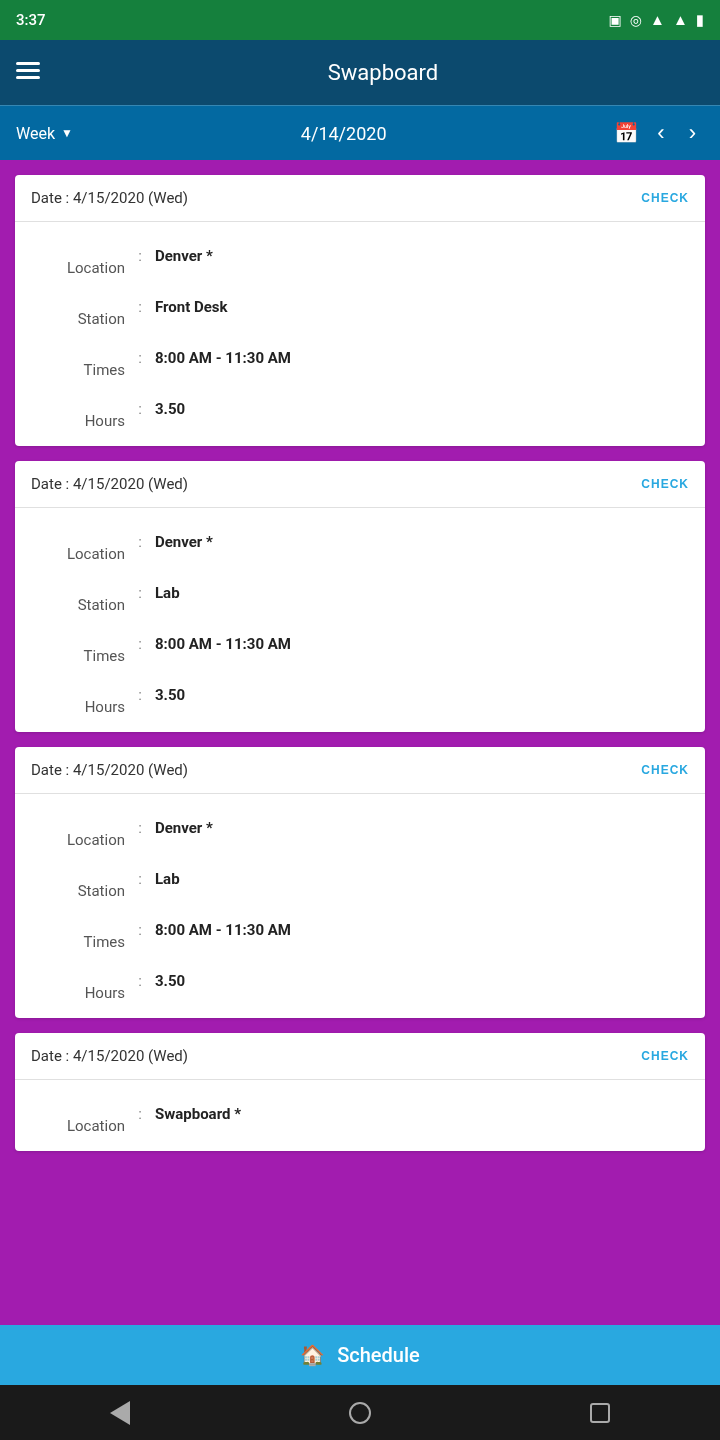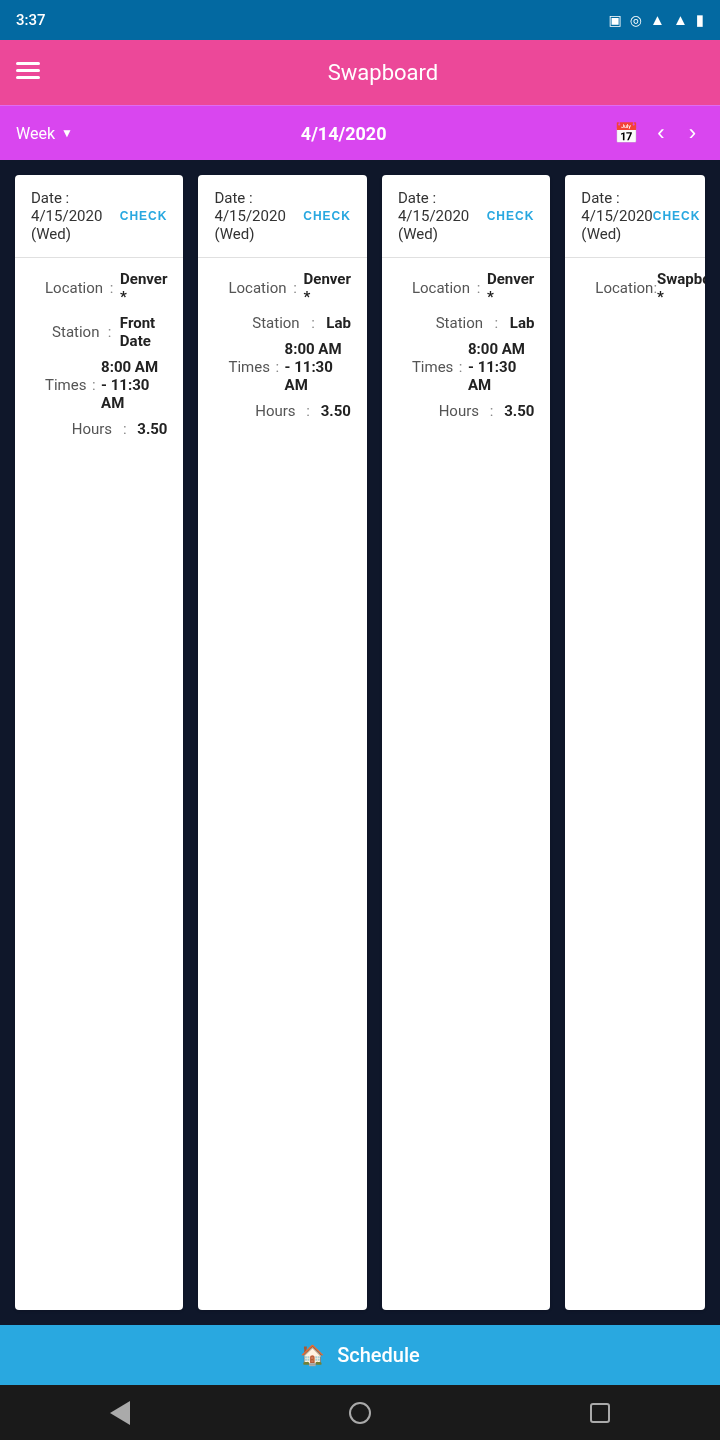--- a/index.html
+++ b/index.html
@@ -8,39 +8,39 @@
       width: 720px;
       min-height: 1440px;
       background: #f0f0f0;
       font-family: 'Roboto', Arial, sans-serif;
       display: flex;
       flex-direction: column;
     }
 
     
     .status-bar {
-      background: #0369a1;
+      background: #15803d;
       color: #fff;
       height: 40px;
       display: flex;
       align-items: center;
       justify-content: space-between;
       padding: 8px 16px;
       font-size: 15px;
       font-weight: 500;
     }
     .status-bar-right {
       display: flex;
       align-items: center;
       gap: 8px;
     }
 
     
     .header {
-      background: #ec4899;
+      background: #0c4a6e;
       height: 65px;
       display: flex;
       align-items: center;
       padding: 0 16px;
       gap: 16px;
     }
     .menu-icon {
       color: #fff;
       font-size: 22px;
       cursor: pointer;
@@ -49,21 +49,21 @@
     .header-title {
       color: #fff;
       font-size: 22px;
       font-weight: 400;
       flex: 1;
       text-align: center;
     }
 
     
     .toolbar {
-      background: #d946ef;
+      background: #0369a1;
       height: 55px;
       display: flex;
       align-items: center;
       padding: 0 16px;
       gap: 10px;
       border-top: 1px solid rgba(255,255,255,0.2);
     }
     .week-selector {
       display: flex;
       align-items: center;
@@ -74,21 +74,21 @@
     }
     .week-dropdown-icon {
       font-size: 12px;
       color: #fff;
     }
     .date-display {
       flex: 1;
       text-align: center;
       color: #fff;
       font-size: 18px;
-      font-weight: 700;
+      font-weight: 400;
     }
     .calendar-icon {
       color: #fff;
       font-size: 20px;
       cursor: pointer;
     }
     .nav-buttons {
       display: flex;
       gap: 8px;
     }
@@ -97,24 +97,24 @@
       font-size: 22px;
       cursor: pointer;
       background: none;
       border: none;
       padding: 4px 8px;
     }
 
     
     .content {
       flex: 1;
-      background: #0f172a;
+      background: #a21caf;
       padding: 15px;
       display: flex;
-      flex-direction: row;
+      flex-direction: column;
       gap: 15px;
       overflow-y: auto;
     }
 
     
     .card {
       background: #fff;
       border-radius: 4px;
       overflow: hidden;
       box-shadow: 0 1px 3px rgba(0,0,0,0.15);
@@ -149,20 +149,21 @@
     .card-row {
       display: flex;
       align-items: center;
       font-size: 15px;
       color: #333;
     }
     .card-label {
       width: 80px;
       color: #555;
       text-align: right;
+      margin-top: 25px;
     }
     .card-sep {
       width: 30px;
       text-align: center;
       color: #888;
     }
     .card-value {
       color: #222;
       font-weight: bold;
     }
@@ -272,21 +273,21 @@
     </div>
     <div class="card-body">
       <div class="card-row">
         <span class="card-label">Location</span>
         <span class="card-sep">:</span>
         <span class="card-value">Denver *</span>
       </div>
       <div class="card-row">
         <span class="card-label">Station</span>
         <span class="card-sep">:</span>
-        <span class="card-value">Front Date</span>
+        <span class="card-value">Front Desk</span>
       </div>
       <div class="card-row">
         <span class="card-label">Times</span>
         <span class="card-sep">:</span>
         <span class="card-value">8:00 AM - 11:30 AM</span>
       </div>
       <div class="card-row">
         <span class="card-label">Hours</span>
         <span class="card-sep">:</span>
         <span class="card-value">3.50</span>

